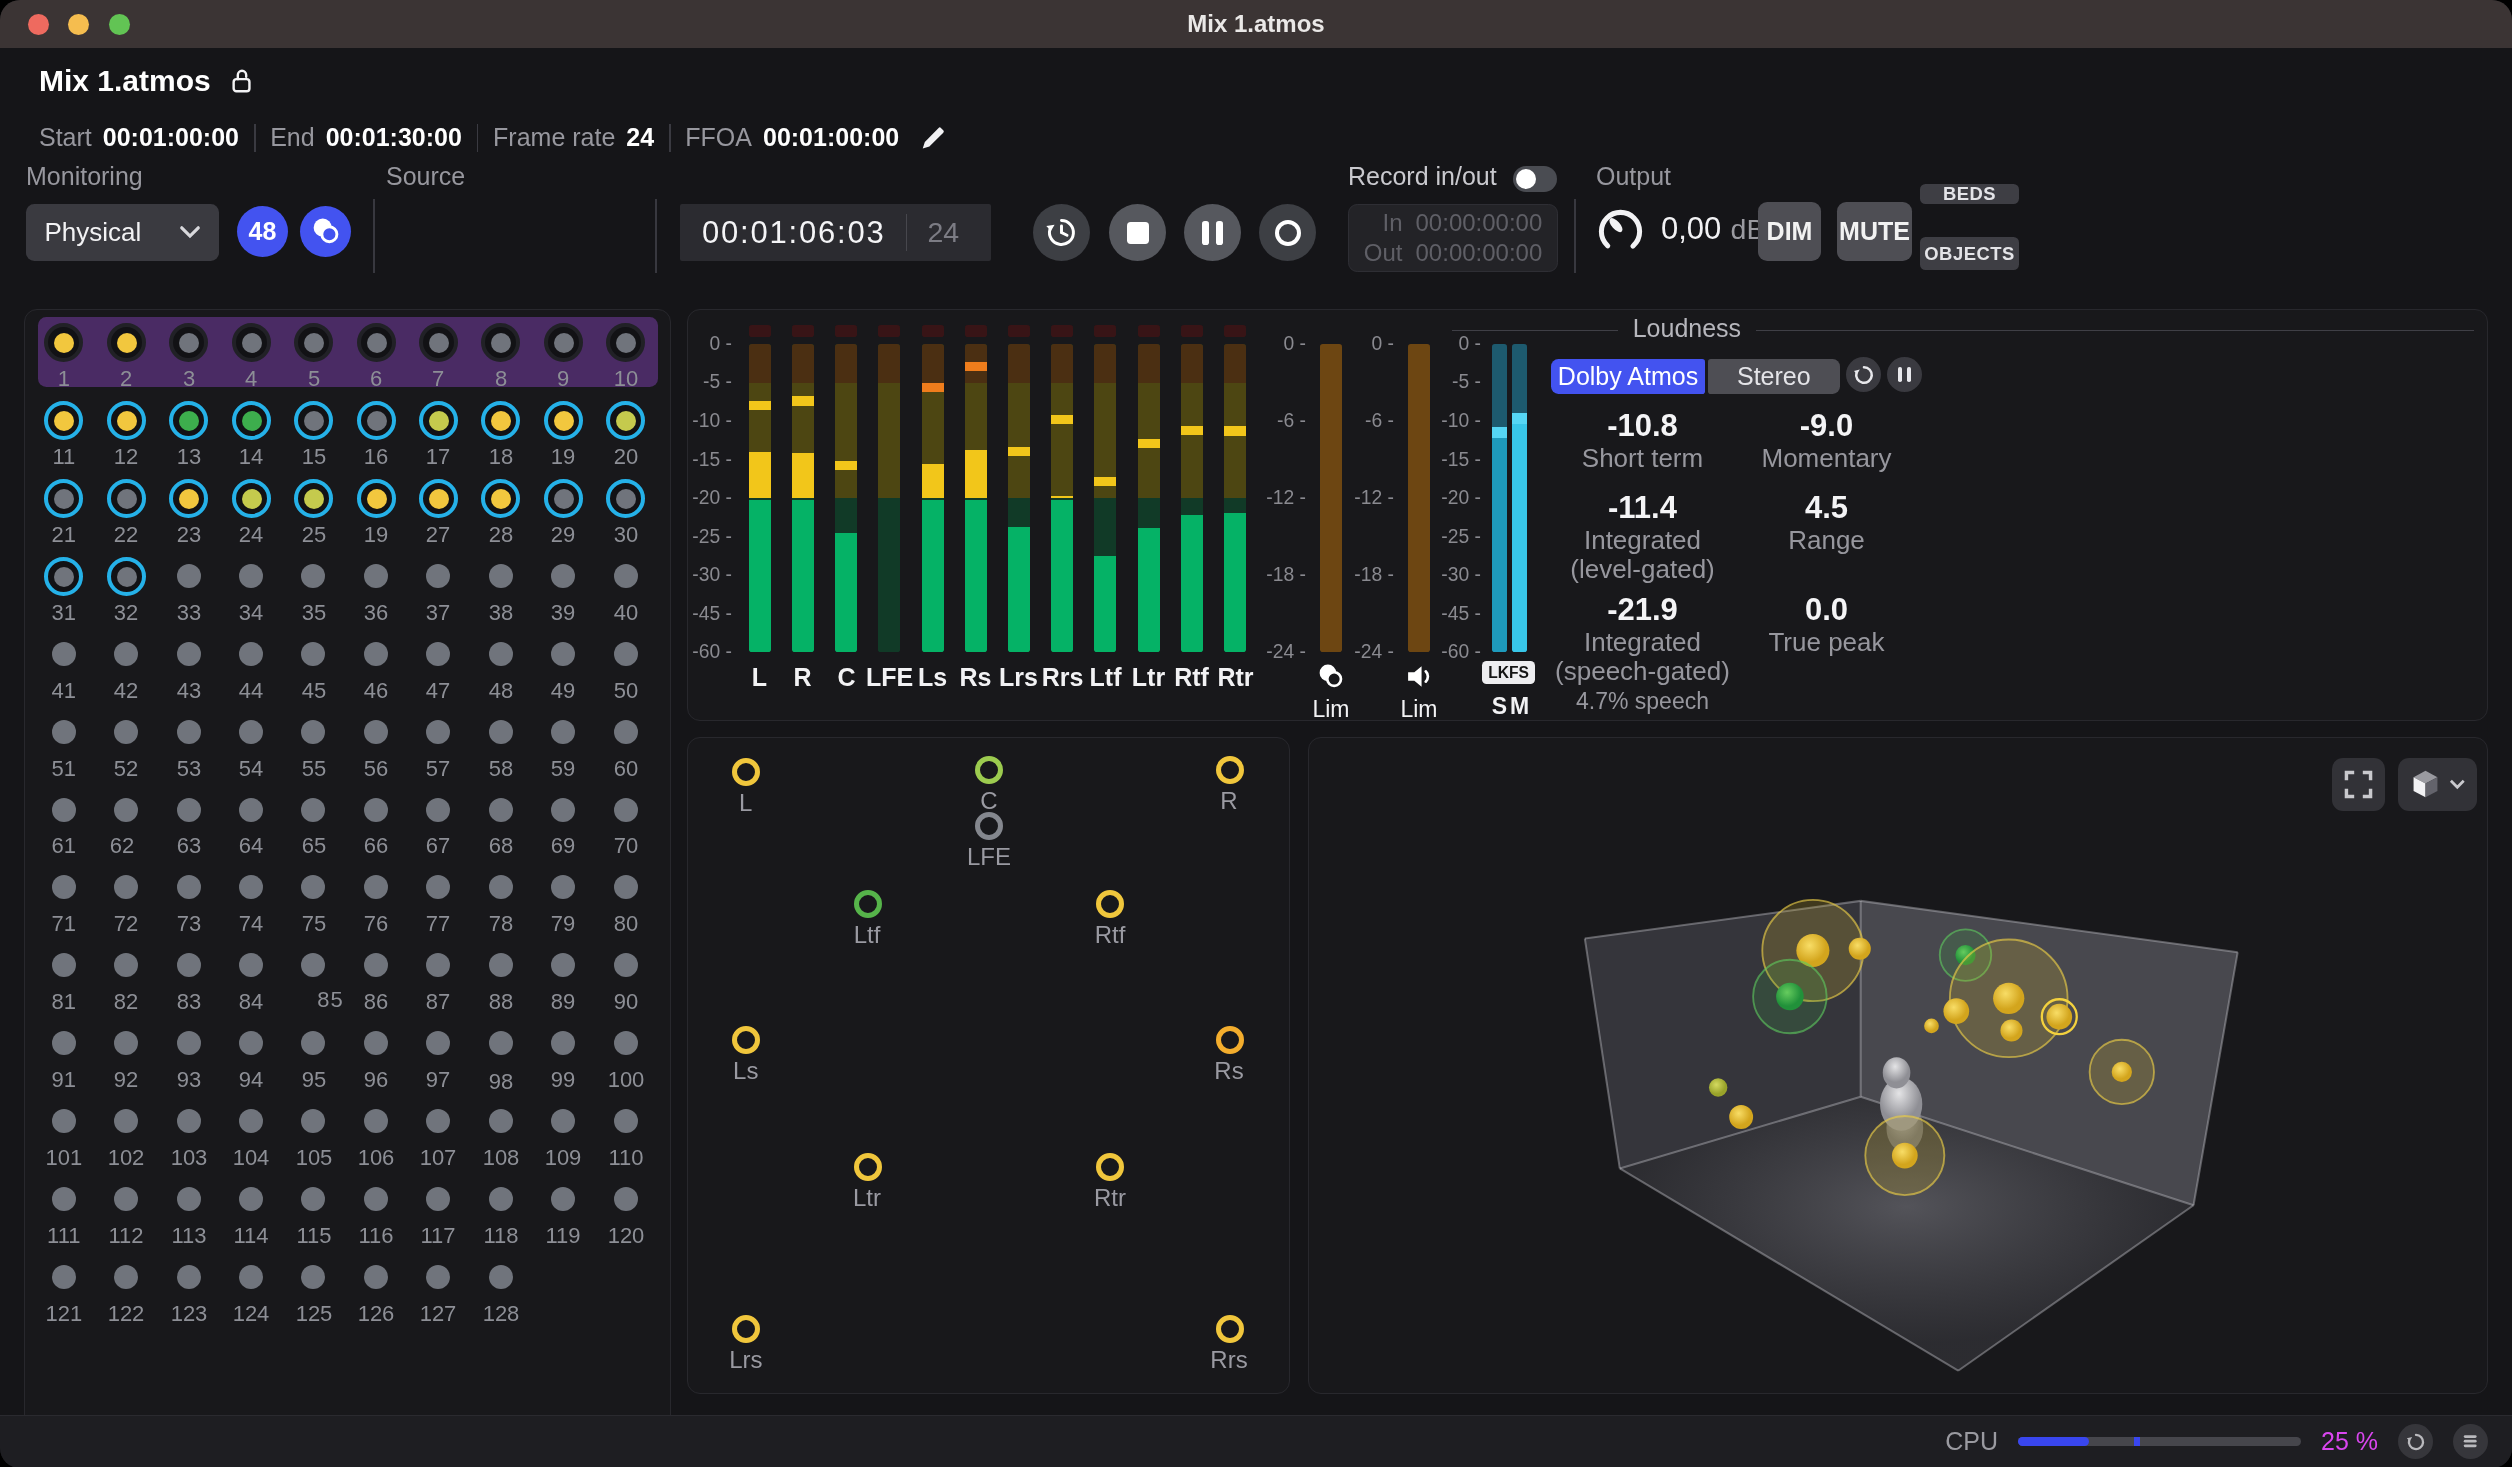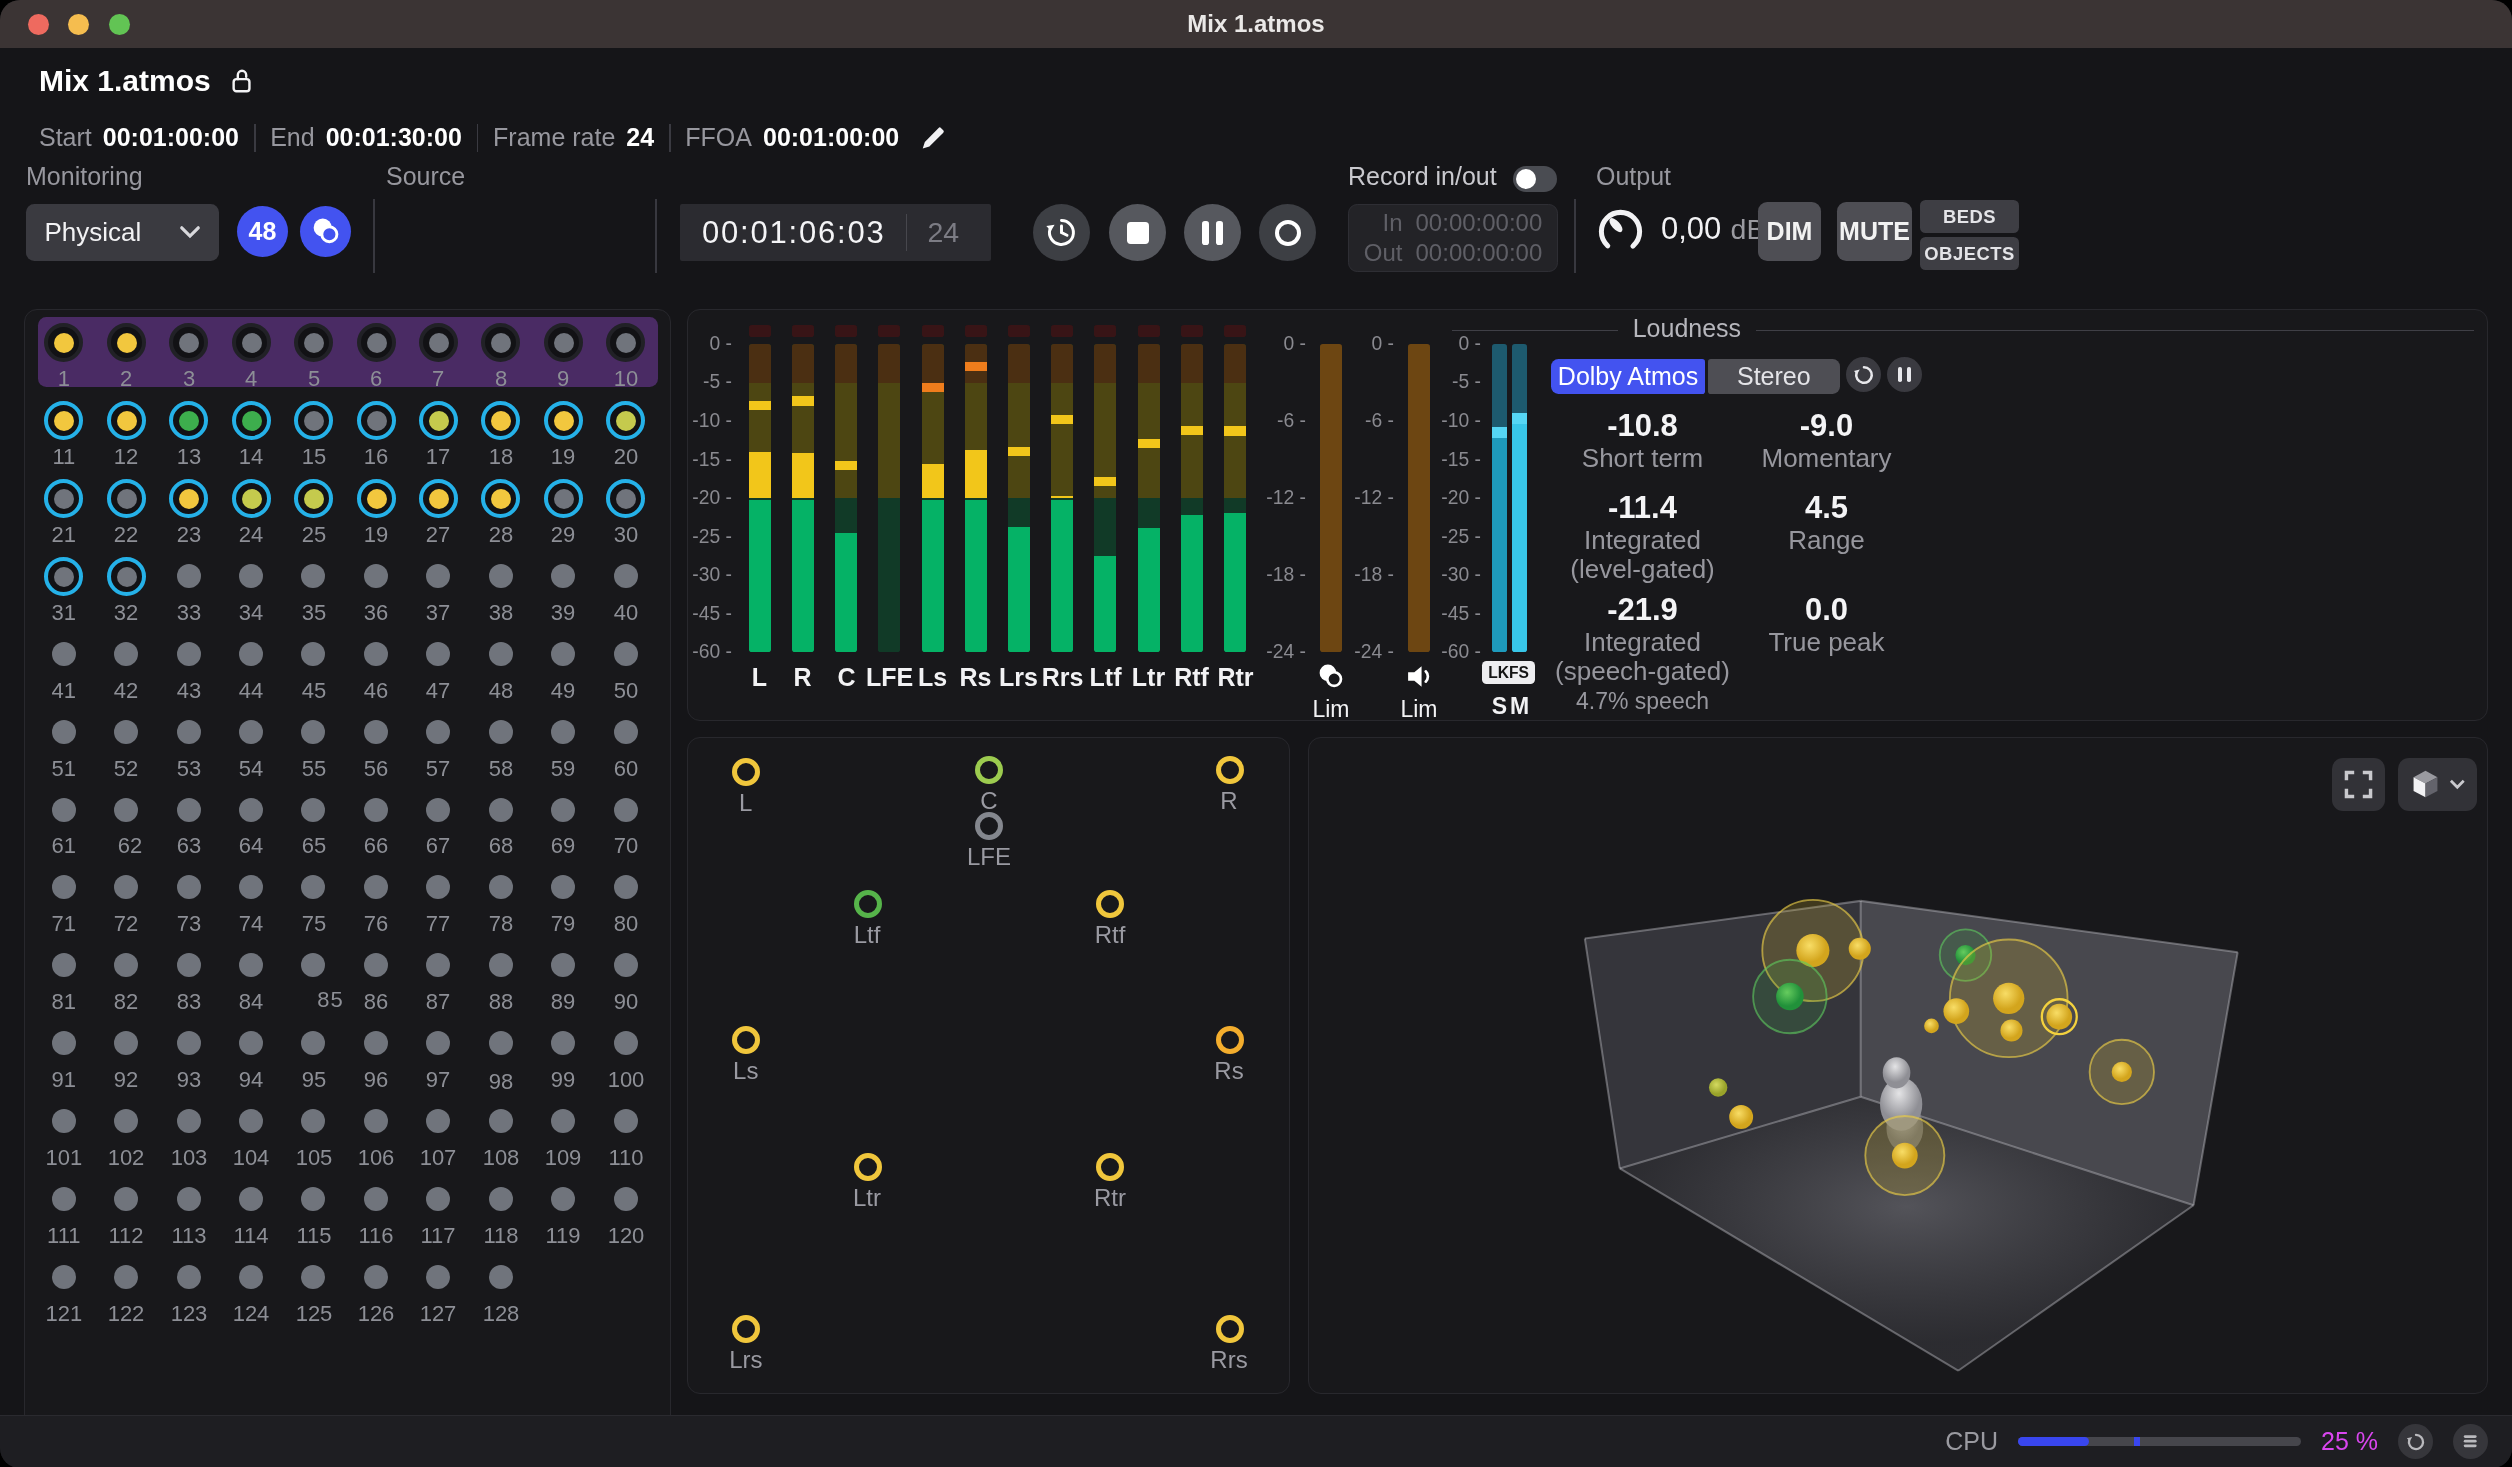--- a/index.html
+++ b/index.html
@@ -210,21 +210,21 @@
       <circle cx="28" cy="28" r="21" fill="none" stroke="#f2f2f4" stroke-width="5.5" stroke-linecap="round" stroke-dasharray="102 30" stroke-dashoffset="-48"></circle>
       <ellipse cx="23" cy="21" rx="4.5" ry="9.5" fill="#f2f2f4" transform="rotate(-42 23 21)"></ellipse>
     </svg>
   </div>
   <div class="out-level">
     <span>0,00</span>
     <span class="unit">dB</span>
   </div>
   <button class="sqbtn" style="left:1758px;top:202px;width:63px;height:59px">DIM</button>
   <button class="sqbtn" style="left:1837px;top:202px;width:75px;height:59px">MUTE</button>
-  <button class="minibtn" style="left:1920px;top:200px;width:99px;height:33px">BEDS</button>
+  <button class="minibtn" style="left:1920px;top:184px;width:99px;height:20px">BEDS</button>
   <button class="minibtn" style="left:1920px;top:237px;width:99px;height:33px">OBJECTS</button>
 
   <div class="panel" id="channels-panel">
     <div class="group-sel"></div>
     <div id="channel-grid">
         <div class="ch-ring" style="left: 19.3px; top: 13px; border-color: rgb(33, 33, 38);">
           <div class="ch-fill" style="background: rgb(242, 199, 62);"></div>
         </div>
         <div class="ch-num" style="left: 1.8px; top: 56px;">1</div>
         <div class="ch-ring" style="left: 82px; top: 13px; border-color: rgb(33, 33, 38);">
@@ -403,21 +403,21 @@
         <div class="ch-num" style="left: 376px; top: 446px;">57</div>
         <div class="ch-dot" style="left: 464px; top: 410px; background: rgb(112, 116, 124);"></div>
         <div class="ch-num" style="left: 439px; top: 446px;">58</div>
         <div class="ch-dot" style="left: 526px; top: 410px; background: rgb(112, 116, 124);"></div>
         <div class="ch-num" style="left: 501px; top: 446px;">59</div>
         <div class="ch-dot" style="left: 589px; top: 410px; background: rgb(112, 116, 124);"></div>
         <div class="ch-num" style="left: 564px; top: 446px;">60</div>
         <div class="ch-dot" style="left: 27px; top: 488px; background: rgb(112, 116, 124);"></div>
         <div class="ch-num" style="left: 1.8px; top: 523px;">61</div>
         <div class="ch-dot" style="left: 89px; top: 488px; background: rgb(112, 116, 124);"></div>
-        <div class="ch-num" style="left: 68px; top: 523px;">62</div>
+        <div class="ch-num" style="left: 60px; top: 523px;">62</div>
         <div class="ch-dot" style="left: 152px; top: 488px; background: rgb(112, 116, 124);"></div>
         <div class="ch-num" style="left: 127px; top: 523px;">63</div>
         <div class="ch-dot" style="left: 214px; top: 488px; background: rgb(112, 116, 124);"></div>
         <div class="ch-num" style="left: 189px; top: 523px;">64</div>
         <div class="ch-dot" style="left: 276px; top: 488px; background: rgb(112, 116, 124);"></div>
         <div class="ch-num" style="left: 252px; top: 523px;">65</div>
         <div class="ch-dot" style="left: 339px; top: 488px; background: rgb(112, 116, 124);"></div>
         <div class="ch-num" style="left: 314px; top: 523px;">66</div>
         <div class="ch-dot" style="left: 401px; top: 488px; background: rgb(112, 116, 124);"></div>
         <div class="ch-num" style="left: 376px; top: 523px;">67</div>

